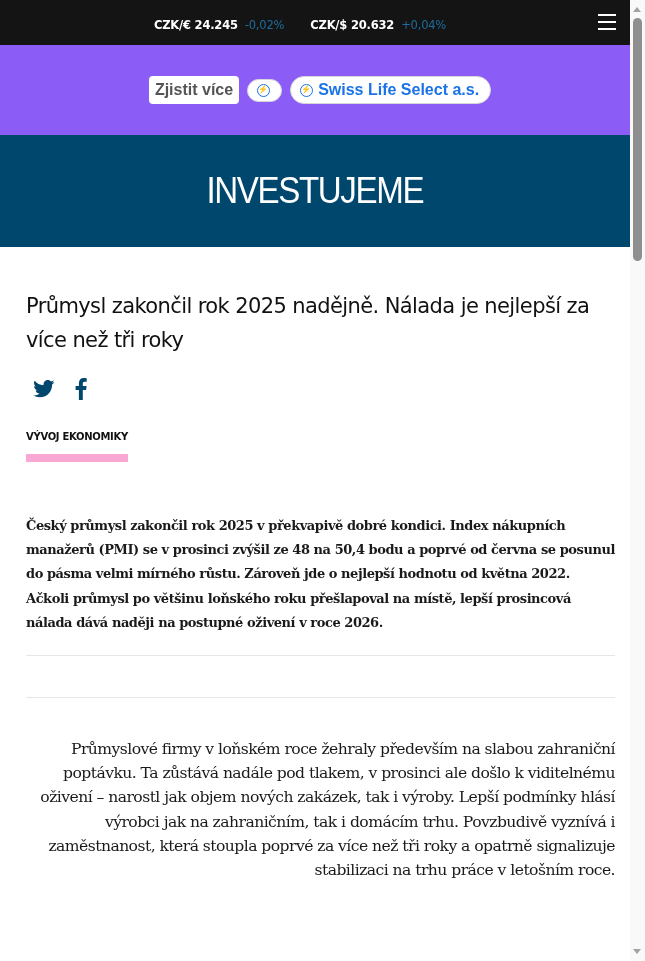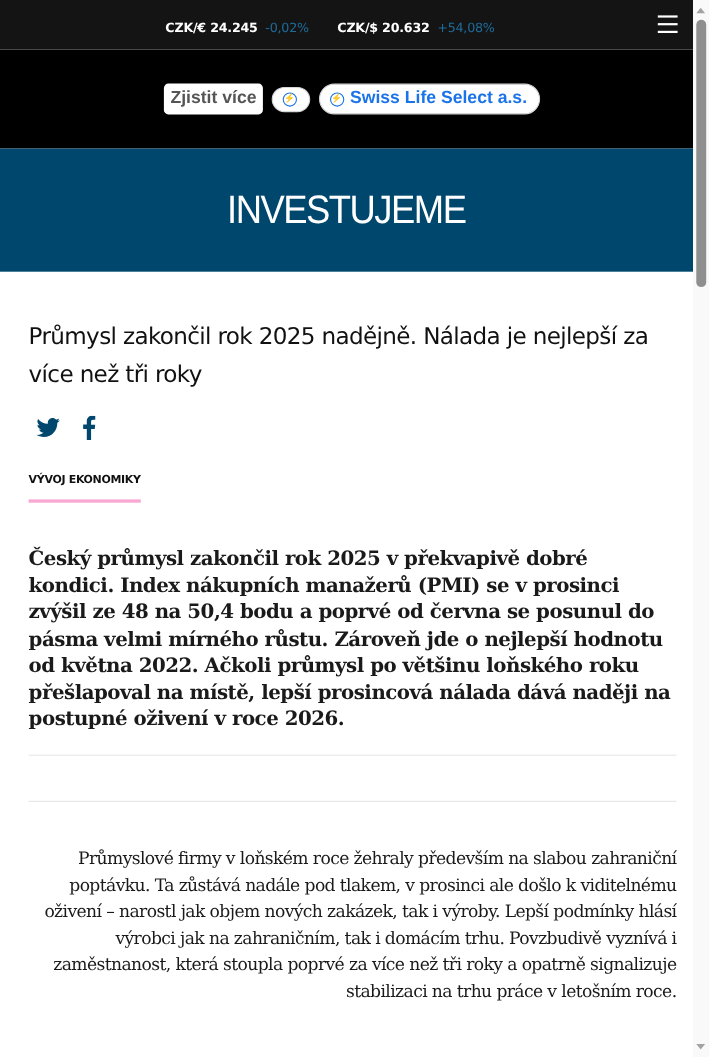--- a/index.html
+++ b/index.html
@@ -11,38 +11,38 @@
     
     .ticker { height: 45px; background: #141414; position: relative; }
     .ticker-items { position: absolute; top: 0; left: 0; right: 0; height: 49px; display: flex; justify-content: center; align-items: center; gap: 26px; padding-right: 30px; font-family: "DejaVu Sans", sans-serif; font-size: 11.5px; letter-spacing: -0.2px; }
     .rate { display: flex; gap: 7px; align-items: center; }
     .rate-label { color: #ffffff; font-weight: bold; }
     .rate-change { color: #1e6c9c; }
     .menu-btn { position: absolute; right: 14px; top: 14px; width: 18px; height: 16px; cursor: pointer; }
     .menu-btn span { display: block; height: 2px; background: #fff; margin-bottom: 5px; }
 
     
-    .promo { height: 90px; background: #000000; display: flex; align-items: center; justify-content: center; gap: 8px; padding-left: 10px; }
+    .promo { height: 90px; background: #8b5cf6; display: flex; align-items: center; justify-content: center; gap: 8px; padding-left: 10px; }
     .promo-label { background: #fff; color: #555; font-size: 16px; font-weight: bold; padding: 5px 6px; border-radius: 4px; font-family: "Liberation Sans", sans-serif; }
     .pill { display: flex; align-items: center; gap: 5px; border: 1px solid #d6d6d6; background: #fff; border-radius: 14px; padding: 4px 11px 4px 9px; color: #1a73e8; font-weight: bold; font-size: 16px; cursor: pointer; }
     .pill-icon { width: 13px; height: 13px; border: 1.5px solid #1a73e8; border-radius: 50%; display: inline-flex; align-items: center; justify-content: center; font-size: 8px; line-height: 1; }
 
     
     .brand { height: 112px; background: #00476e; display: flex; align-items: center; justify-content: center; }
     .brand-logo { color: #fff; font-family: "Liberation Sans", sans-serif; font-size: 36px; letter-spacing: -1.5px; font-weight: normal; transform: scaleX(0.92); }
 
     
     .article { padding: 42px 15px 0 26px; }
     .title { font-family: "DejaVu Sans", sans-serif; font-size: 21px; line-height: 34px; font-weight: normal; letter-spacing: -0.6px; color: #111; }
     .date { margin-top: 18px; font-size: 11px; color: #222; font-family: "DejaVu Sans", sans-serif; letter-spacing: -0.3px; }
     .social { display: flex; gap: 20px; margin-top: 20px; align-items: center; padding-left: 7px; height: 24px; }
     .social svg { display: block; }
     .tag-wrap { margin-top: 25px; display: inline-block; }
-    .tag { font-family: "DejaVu Sans", sans-serif; font-size: 10px; font-weight: bold; letter-spacing: -0.3px; color: #111; padding-bottom: 12px; border-bottom: 3px solid #f9a8d4; display: inline-block; cursor: pointer; }
-    .perex { margin-top: 40px; font-family: "DejaVu Serif", serif; font-weight: bold; font-size: 18px; line-height: 24.2px; color: #1a1a1a; letter-spacing: -0.45px; }
+    .tag { font-family: "DejaVu Sans", sans-serif; font-size: 10px; font-weight: bold; letter-spacing: -0.3px; color: #111; padding-bottom: 12px; border-bottom: 8px solid #f9a8d4; display: inline-block; cursor: pointer; }
+    .perex { margin-top: 52px; font-family: "DejaVu Serif", serif; font-weight: bold; font-size: 13px; line-height: 24.2px; color: #1a1a1a; letter-spacing: -0.45px; }
     .divider { height: 1px; background: #e6e6e6; }
     .divider.first { margin-top: 20px; }
     .divider.second { margin-top: 41px; }
     .body-text { margin-top: 39px; font-family: "DejaVu Serif", serif; font-size: 15.6px; line-height: 24.2px; color: #1a1a1a; letter-spacing: -0.55px; }
     .body-text p { margin-bottom: 19px; text-align: right; }
 
     
     .scrollbar { position: absolute; right: 0; top: 0; width: 15px; height: 961px; background: #f9f9f9; }
     .scroll-up, .scroll-down { position: absolute; left: 3px; width: 0; height: 0; border-left: 4px solid transparent; border-right: 4px solid transparent; cursor: pointer; }
     .scroll-up { top: 7px; border-bottom: 5px solid #a3a3a3; }
@@ -55,21 +55,21 @@
 <div class="page">
 
   <div class="ticker">
     <div class="ticker-items">
       <div class="rate">
         <span class="rate-label">CZK/€ 24.245</span>
         <span class="rate-change">-0,02%</span>
       </div>
       <div class="rate">
         <span class="rate-label">CZK/$ 20.632</span>
-        <span class="rate-change">+54,08%</span>
+        <span class="rate-change">+0,04%</span>
       </div>
     </div>
     <div class="menu-btn">
       <span></span>
       <span></span>
       <span></span>
     </div>
   </div>
 
   <div class="promo">

